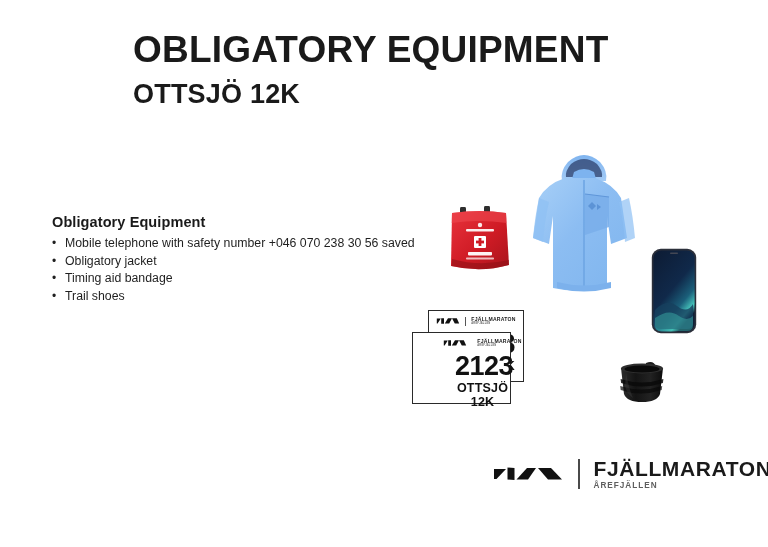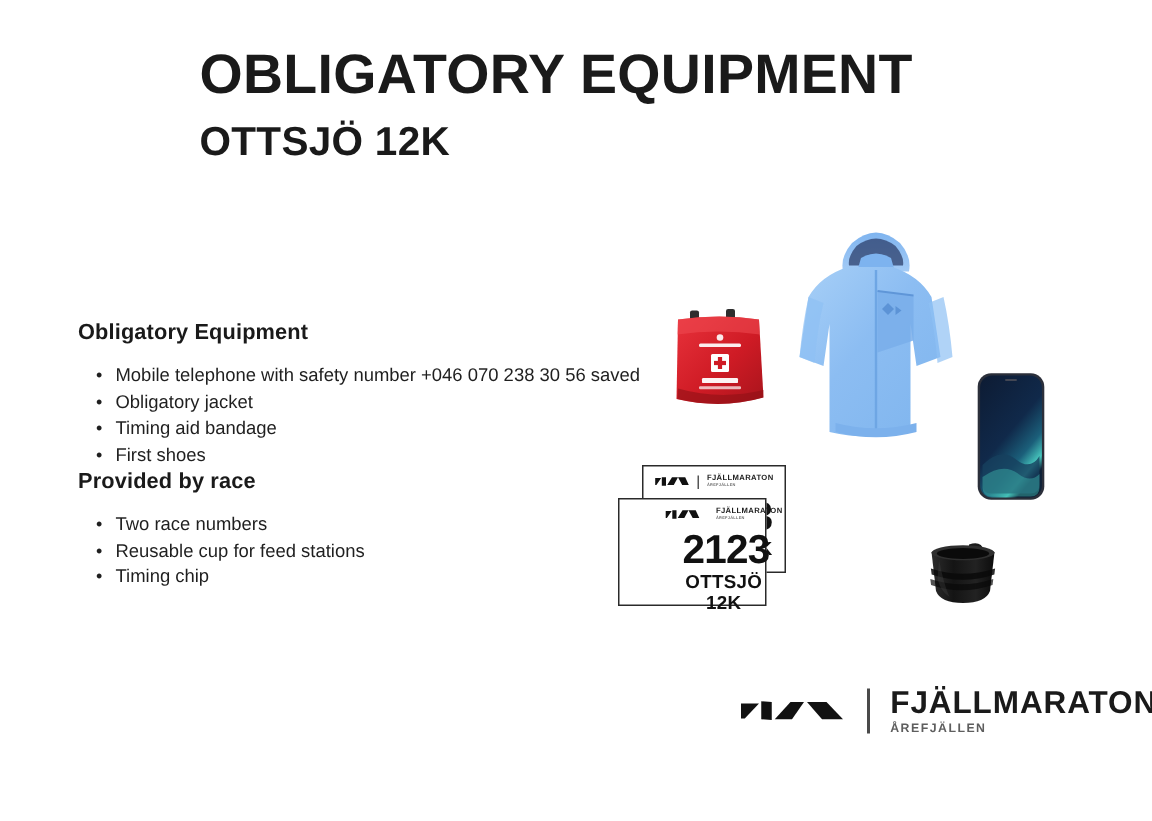--- a/index.html
+++ b/index.html
@@ -25,21 +25,21 @@
   }
 
   
   .section{position:absolute;}
   .section-1{left:52px;top:214px;}
   .section-2{left:52px;top:313px;}
   .section-head{
     font-size:14.5px;font-weight:700;color:#1a1a1a;
     margin:0 0 5px 0;letter-spacing:0.1px;
   }
-  .bullets{list-style:none;margin:12px;padding:0;}
+  .bullets{list-style:none;margin:0;padding:0;}
   .bullets li{
     font-size:12.3px;line-height:17.5px;color:#1f1f1f;
     padding-left:13px;position:relative;white-space:nowrap;
   }
   .bullets li:before{
     content:"\2022";position:absolute;left:0;top:0;font-size:12px;color:#1f1f1f;
   }
 
   
   .photos{position:absolute;left:0;top:0;width:768px;height:547px;pointer-events:none;}
@@ -113,32 +113,24 @@
     <div class="title-main">OBLIGATORY EQUIPMENT</div>
     <div class="title-sub">OTTSJÖ 12K</div>
   </div>
 
   <div class="section section-1">
     <div class="section-head">Obligatory Equipment</div>
     <ul class="bullets">
       <li>Mobile telephone with safety number +046 070 238 30 56 saved</li>
       <li>Obligatory jacket</li>
       <li>Timing aid bandage</li>
-      <li>First shoes</li>
+      <li>Trail shoes</li>
     </ul>
   </div>
 
-  <div class="section section-2">
-    <div class="section-head">Provided by race</div>
-    <ul class="bullets">
-      <li>Two race numbers</li>
-      <li>Reusable cup for feed stations</li>
-      <li>Timing chip</li>
-    </ul>
-  </div>
 
   <div class="photos">
 
     <div class="jacket">
       <svg viewBox="0 0 110 158" xmlns="http://www.w3.org/2000/svg">
         <defs>
           <linearGradient id="jg" x1="0" y1="0" x2="1" y2="1">
             <stop offset="0%" stop-color="#a8d0f7"></stop>
             <stop offset="45%" stop-color="#8cbdf2"></stop>
             <stop offset="100%" stop-color="#7fb5ee"></stop>

